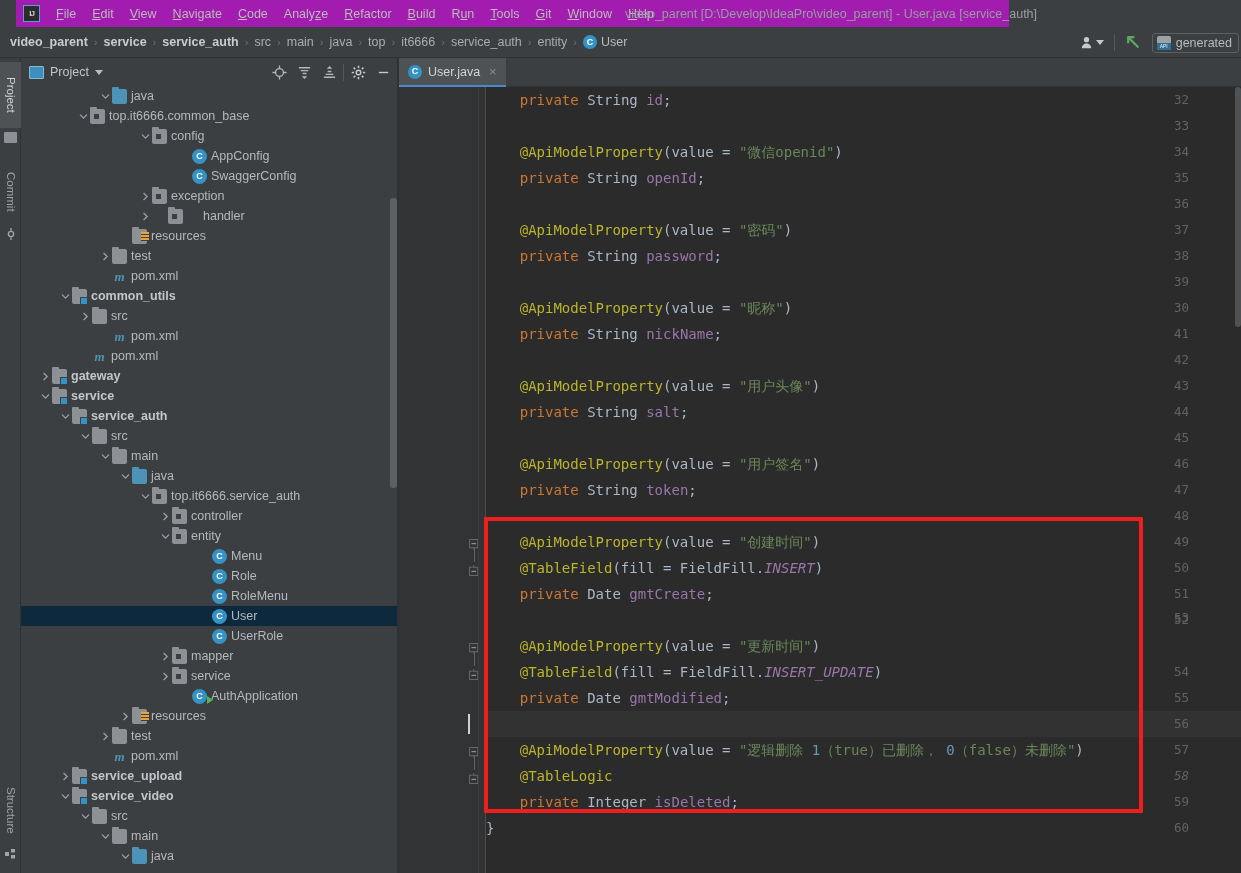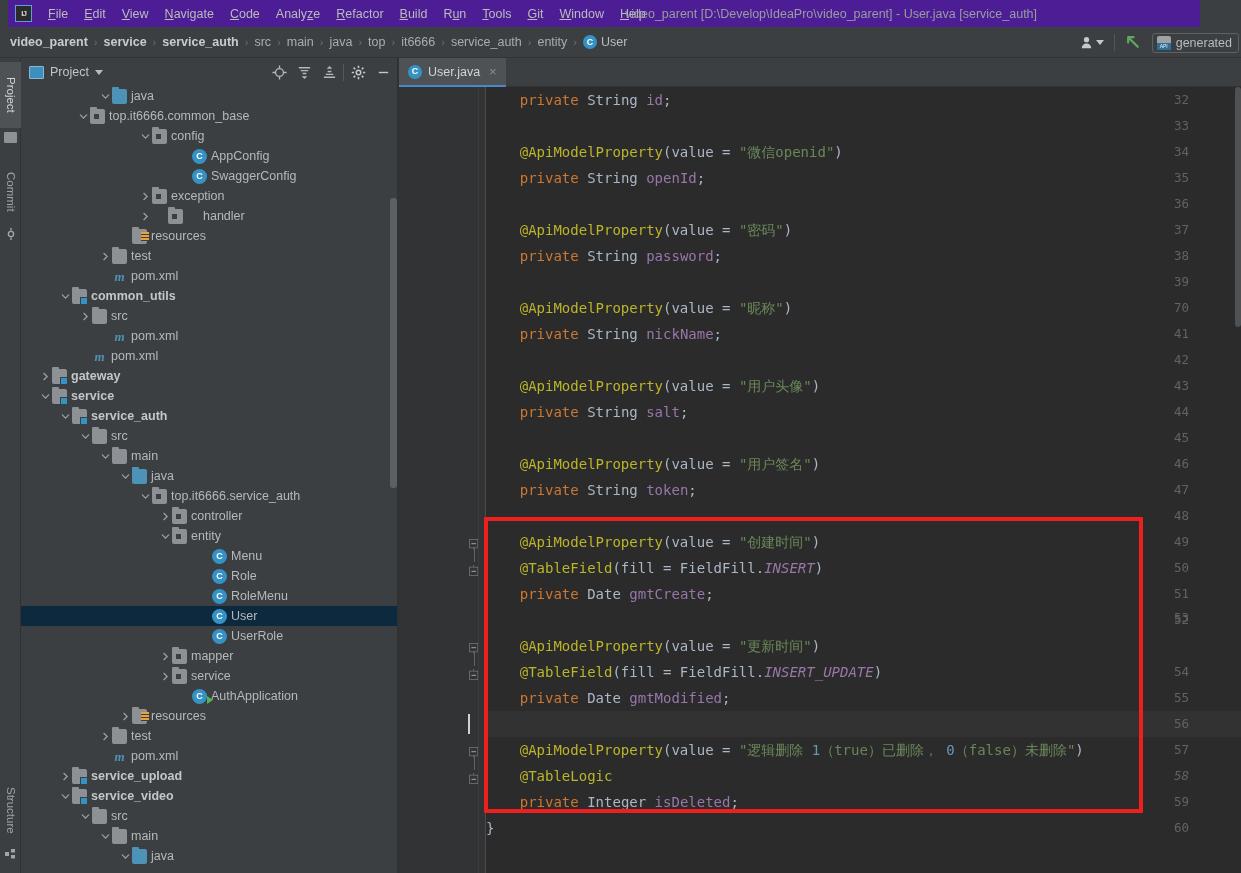--- a/index.html
+++ b/index.html
@@ -7,22 +7,22 @@
     width: 1241px; height: 873px;
     background: #3c3f41;
     font-family: "Liberation Sans", sans-serif;
     overflow: hidden;
     -webkit-font-smoothing: antialiased;
   }
   #app { position: relative; width: 1241px; height: 873px; }
 
   
   .menubar {
-    position: absolute; top: 0; left: 8px; width: 1192px; height: 27px;
-    background: #4c1d95; display: flex; align-items: center;
+    position: absolute; top: 0; left: 16px; width: 993px; height: 27px;
+    background: #a21caf; display: flex; align-items: center;
   }
   .ij-logo {
     width: 17px; height: 17px; margin-left: 7px; margin-right: 8px;
     border: 1px solid #5c9fd6; background: #2b2b2b;
     display: flex; align-items: center; justify-content: center;
     color: #cfd2d4; font-size: 8px; font-weight: bold; letter-spacing: -1px;
     line-height: 1;
   }
   .menu-item {
     font-size: 12.5px; color: #bbbbbb; padding: 3px 8px; cursor: default;
@@ -748,21 +748,21 @@
           <div class="lnum" style="top: 78px;">35</div>
           <div class="cline" style="top: 78px;"><span class="pun">    </span><span class="kw">private</span><span class="typ"> String </span><span class="fld">openId</span><span class="pun">;</span></div>
           <div class="lnum" style="top: 104px;">36</div>
           <div class="cline" style="top: 104px;"></div>
           <div class="lnum" style="top: 130px;">37</div>
           <div class="cline" style="top: 130px;"><span class="pun">    </span><span class="ann">@ApiModelProperty</span><span class="pun">(value = </span><span class="str">"密码"</span><span class="pun">)</span></div>
           <div class="lnum" style="top: 156px;">38</div>
           <div class="cline" style="top: 156px;"><span class="pun">    </span><span class="kw">private</span><span class="typ"> String </span><span class="fld">password</span><span class="pun">;</span></div>
           <div class="lnum" style="top: 182px;">39</div>
           <div class="cline" style="top: 182px;"></div>
-          <div class="lnum" style="top: 208px;">70</div>
+          <div class="lnum" style="top: 208px;">30</div>
           <div class="cline" style="top: 208px;"><span class="pun">    </span><span class="ann">@ApiModelProperty</span><span class="pun">(value = </span><span class="str">"昵称"</span><span class="pun">)</span></div>
           <div class="lnum" style="top: 234px;">41</div>
           <div class="cline" style="top: 234px;"><span class="pun">    </span><span class="kw">private</span><span class="typ"> String </span><span class="fld">nickName</span><span class="pun">;</span></div>
           <div class="lnum" style="top: 260px;">42</div>
           <div class="cline" style="top: 260px;"></div>
           <div class="lnum" style="top: 286px;">43</div>
           <div class="cline" style="top: 286px;"><span class="pun">    </span><span class="ann">@ApiModelProperty</span><span class="pun">(value = </span><span class="str">"用户头像"</span><span class="pun">)</span></div>
           <div class="lnum" style="top: 312px;">44</div>
           <div class="cline" style="top: 312px;"><span class="pun">    </span><span class="kw">private</span><span class="typ"> String </span><span class="fld">salt</span><span class="pun">;</span></div>
           <div class="lnum" style="top: 338px;">45</div>

